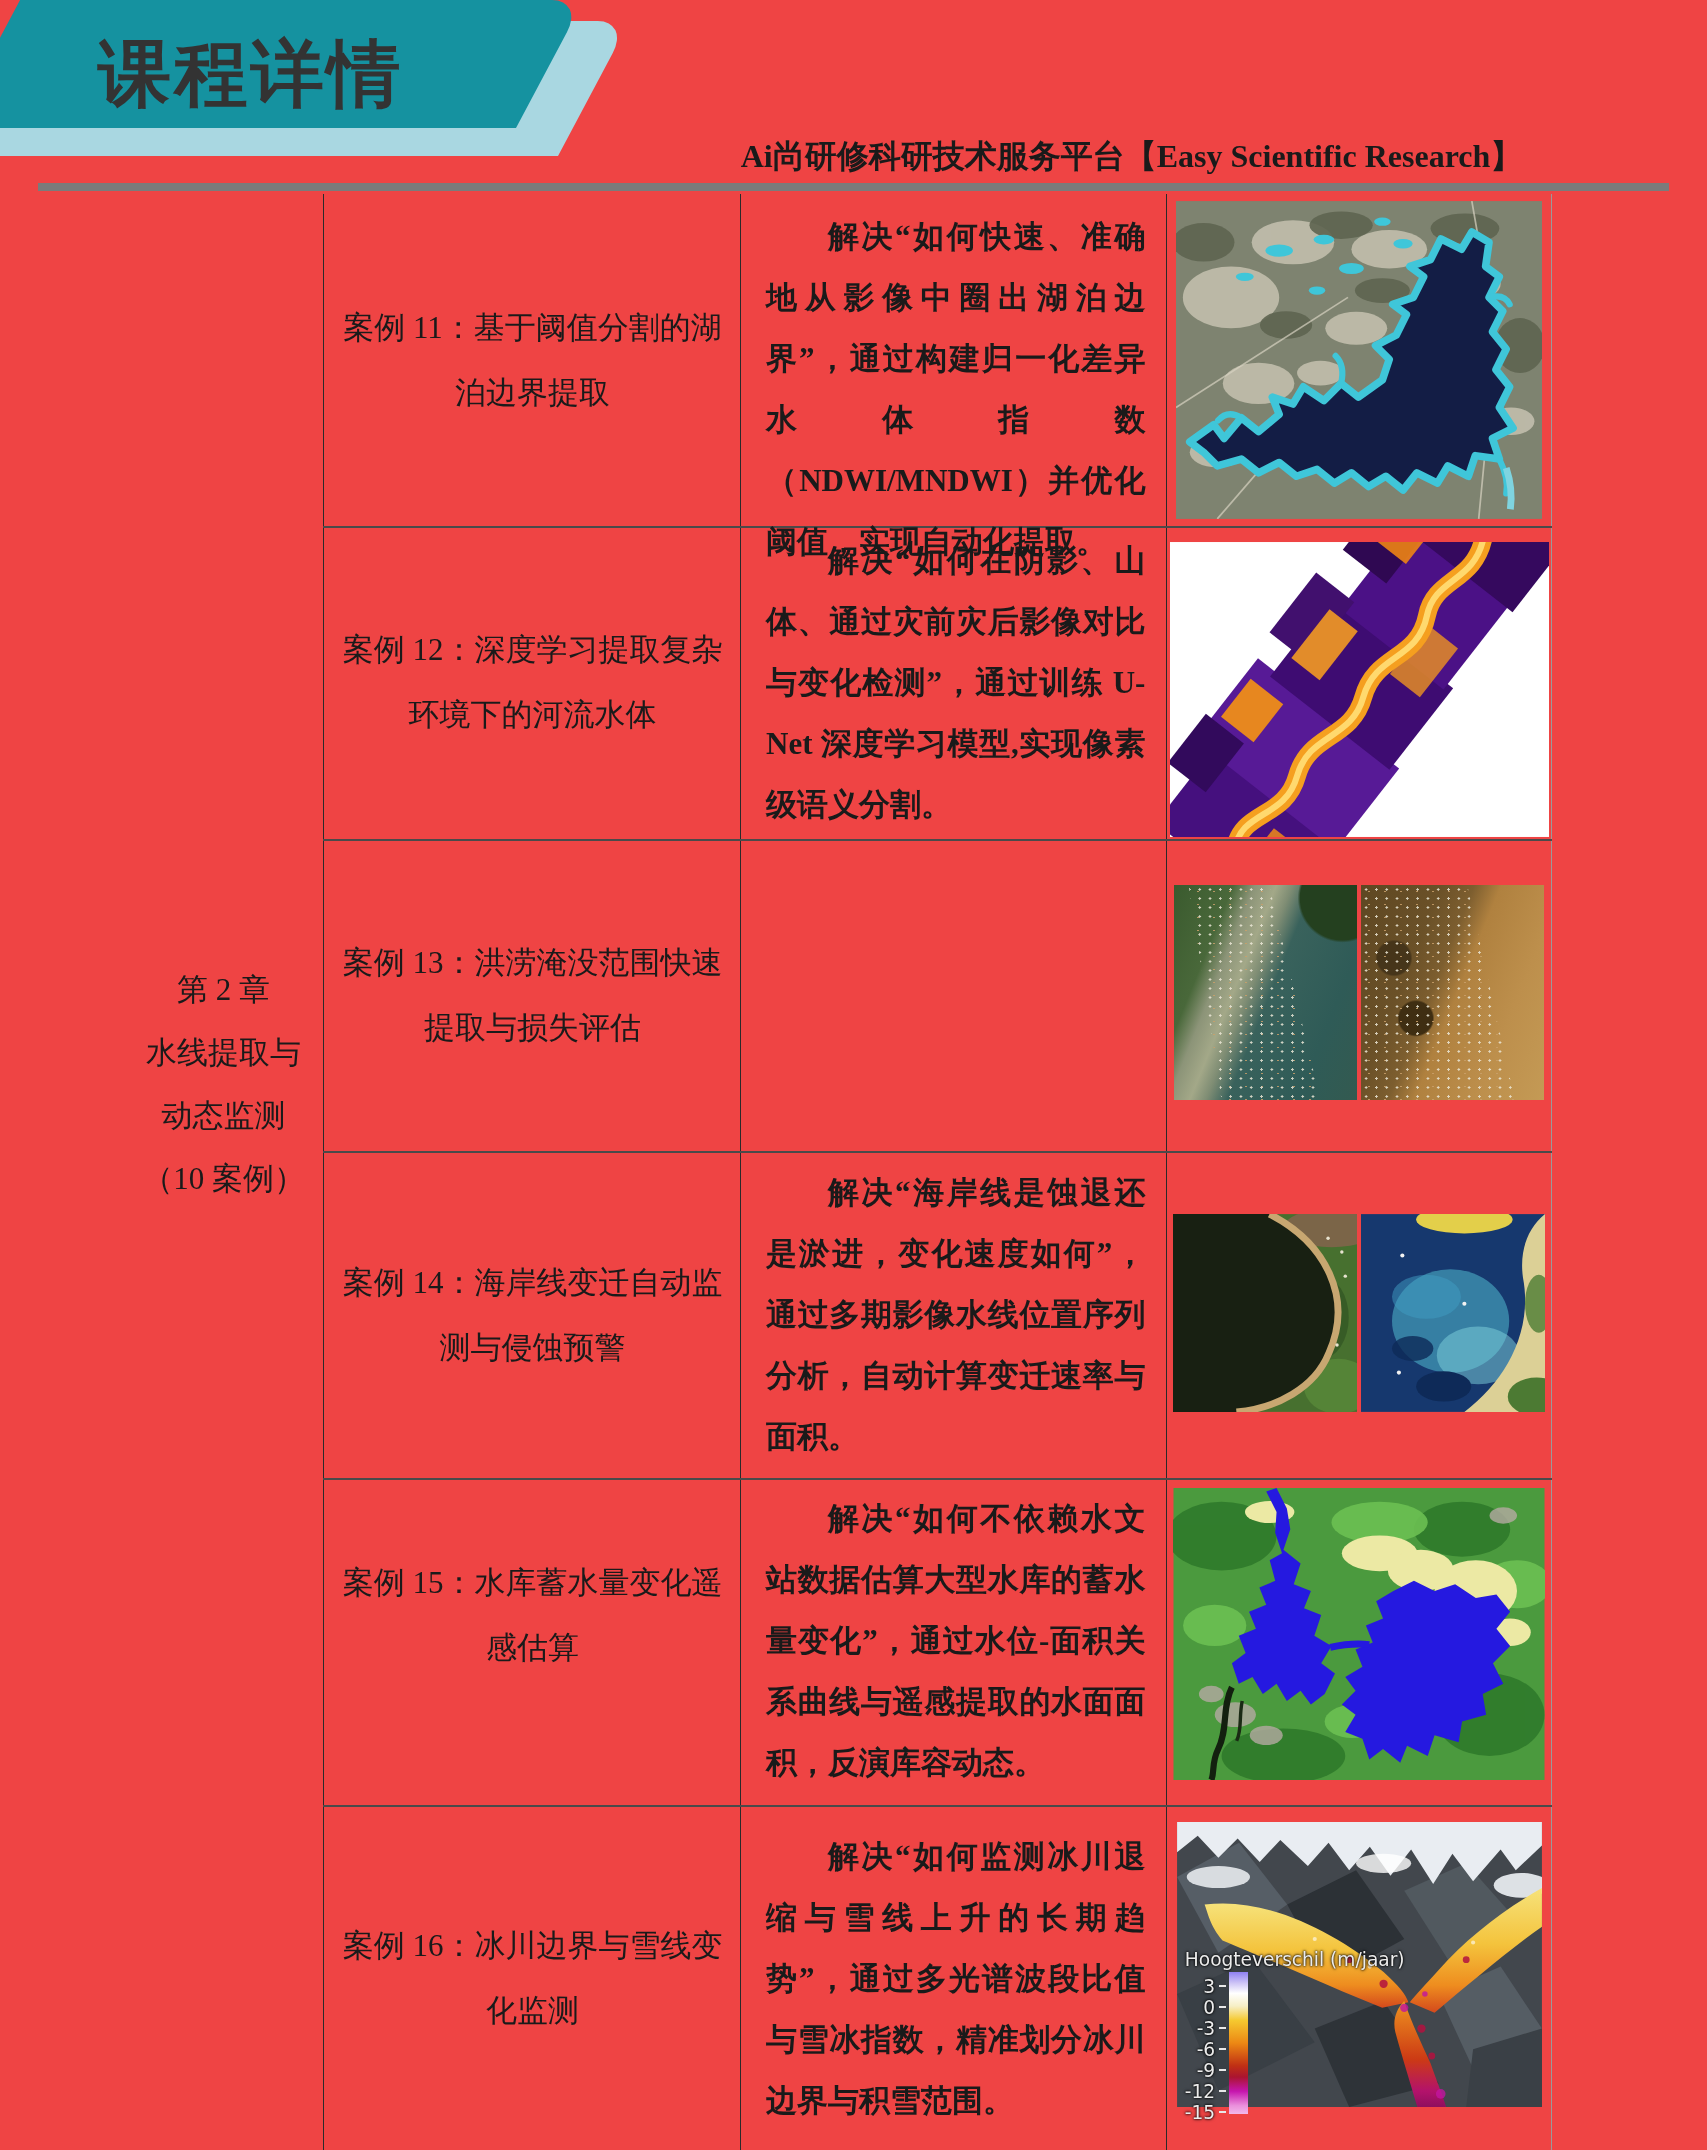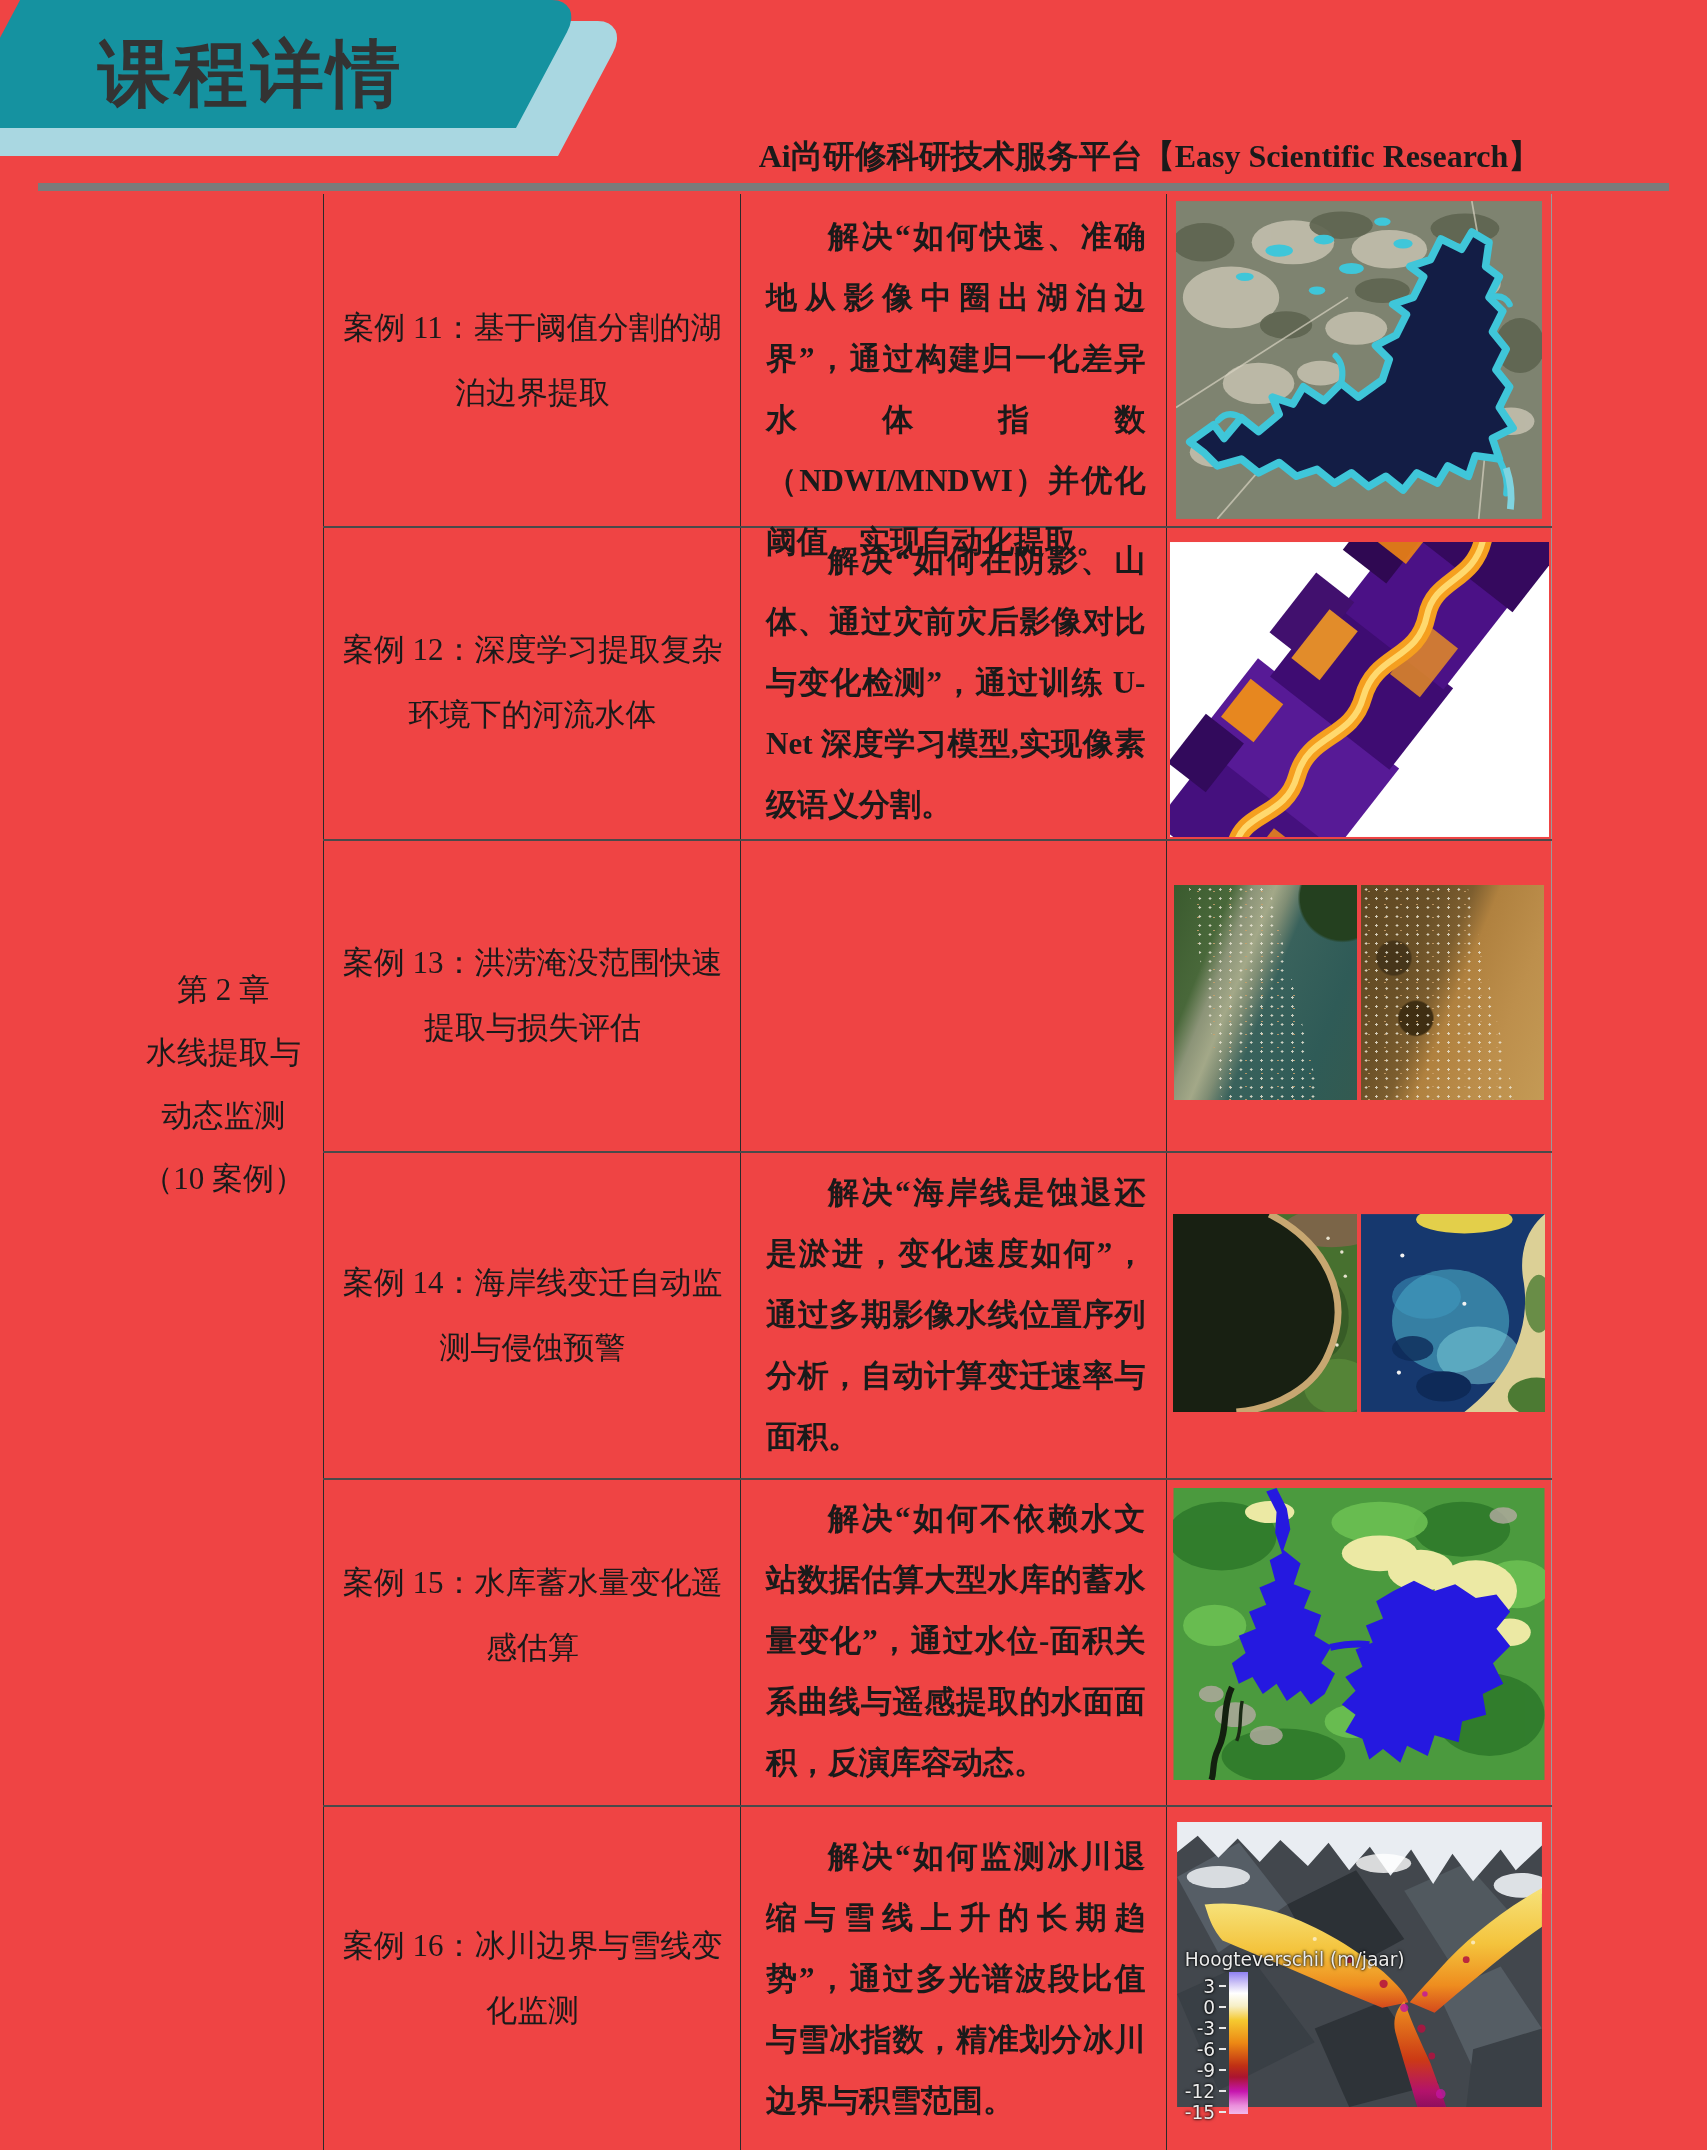--- a/index.html
+++ b/index.html
@@ -9,21 +9,21 @@
   .banner{position:absolute;left:0;top:0;width:674px;height:165px;}
   .banner-light{position:absolute;left:-48px;top:20.6px;width:606px;height:135px;
         background:#a9d7e1;transform:skewX(-28deg);transform-origin:bottom left;
         border-radius:0 32px 0 0;}
   .banner-dark{position:absolute;left:-48px;top:0;width:564px;height:128px;
         background:#1592a0;transform:skewX(-28deg);transform-origin:bottom left;
         border-radius:0 32px 0 0;}
   .banner-title{position:absolute;left:98px;top:26px;font-family:"DejaVu Sans",sans-serif;
         font-weight:900;font-size:73px;letter-spacing:3.4px;color:#333333;}
   
-  .doc-title{position:absolute;left:702px;top:135px;width:895px;text-align:center;
+  .doc-title{position:absolute;left:684px;top:135px;width:895px;text-align:center;
         font-weight:bold;font-size:32px;white-space:nowrap;}
   .title-rule{position:absolute;left:38px;top:183px;width:1631px;height:8.3px;background:#7b7b7b;}
   
   .vline{position:absolute;top:194px;height:1957px;width:1.4px;background:#2a2a2a;}
   .vline.right{background:#9a9a9a;}
   .hline{position:absolute;left:323px;width:1229px;height:2.1px;background:#4a4a4a;}
   
   .chapter{position:absolute;left:123px;top:958px;width:201px;text-align:center;
         font-size:31px;line-height:63px;}
   .title-cell{position:absolute;left:325px;width:415px;display:flex;align-items:center;

